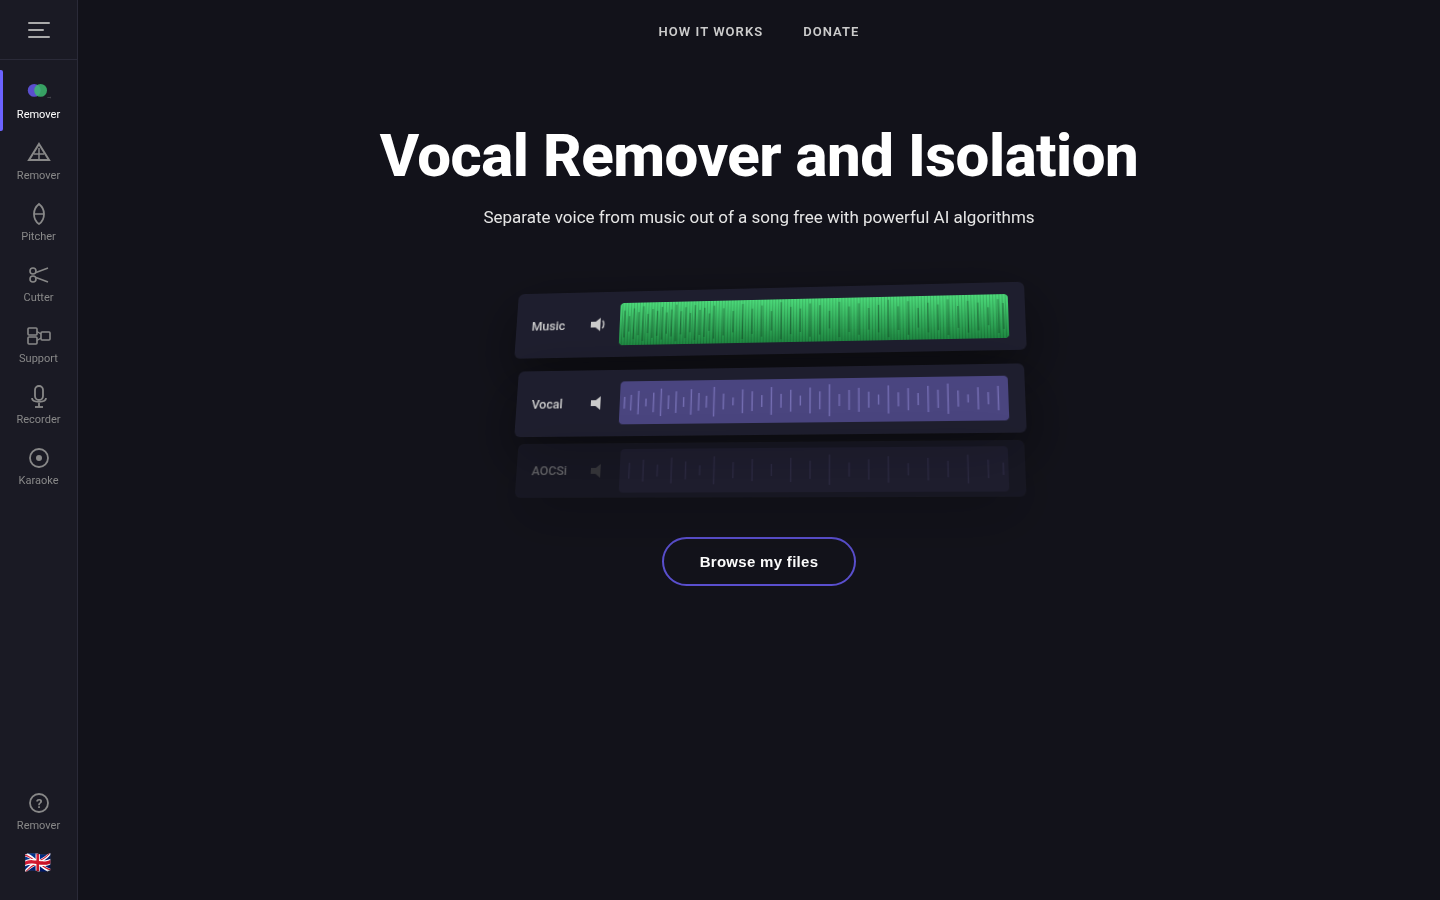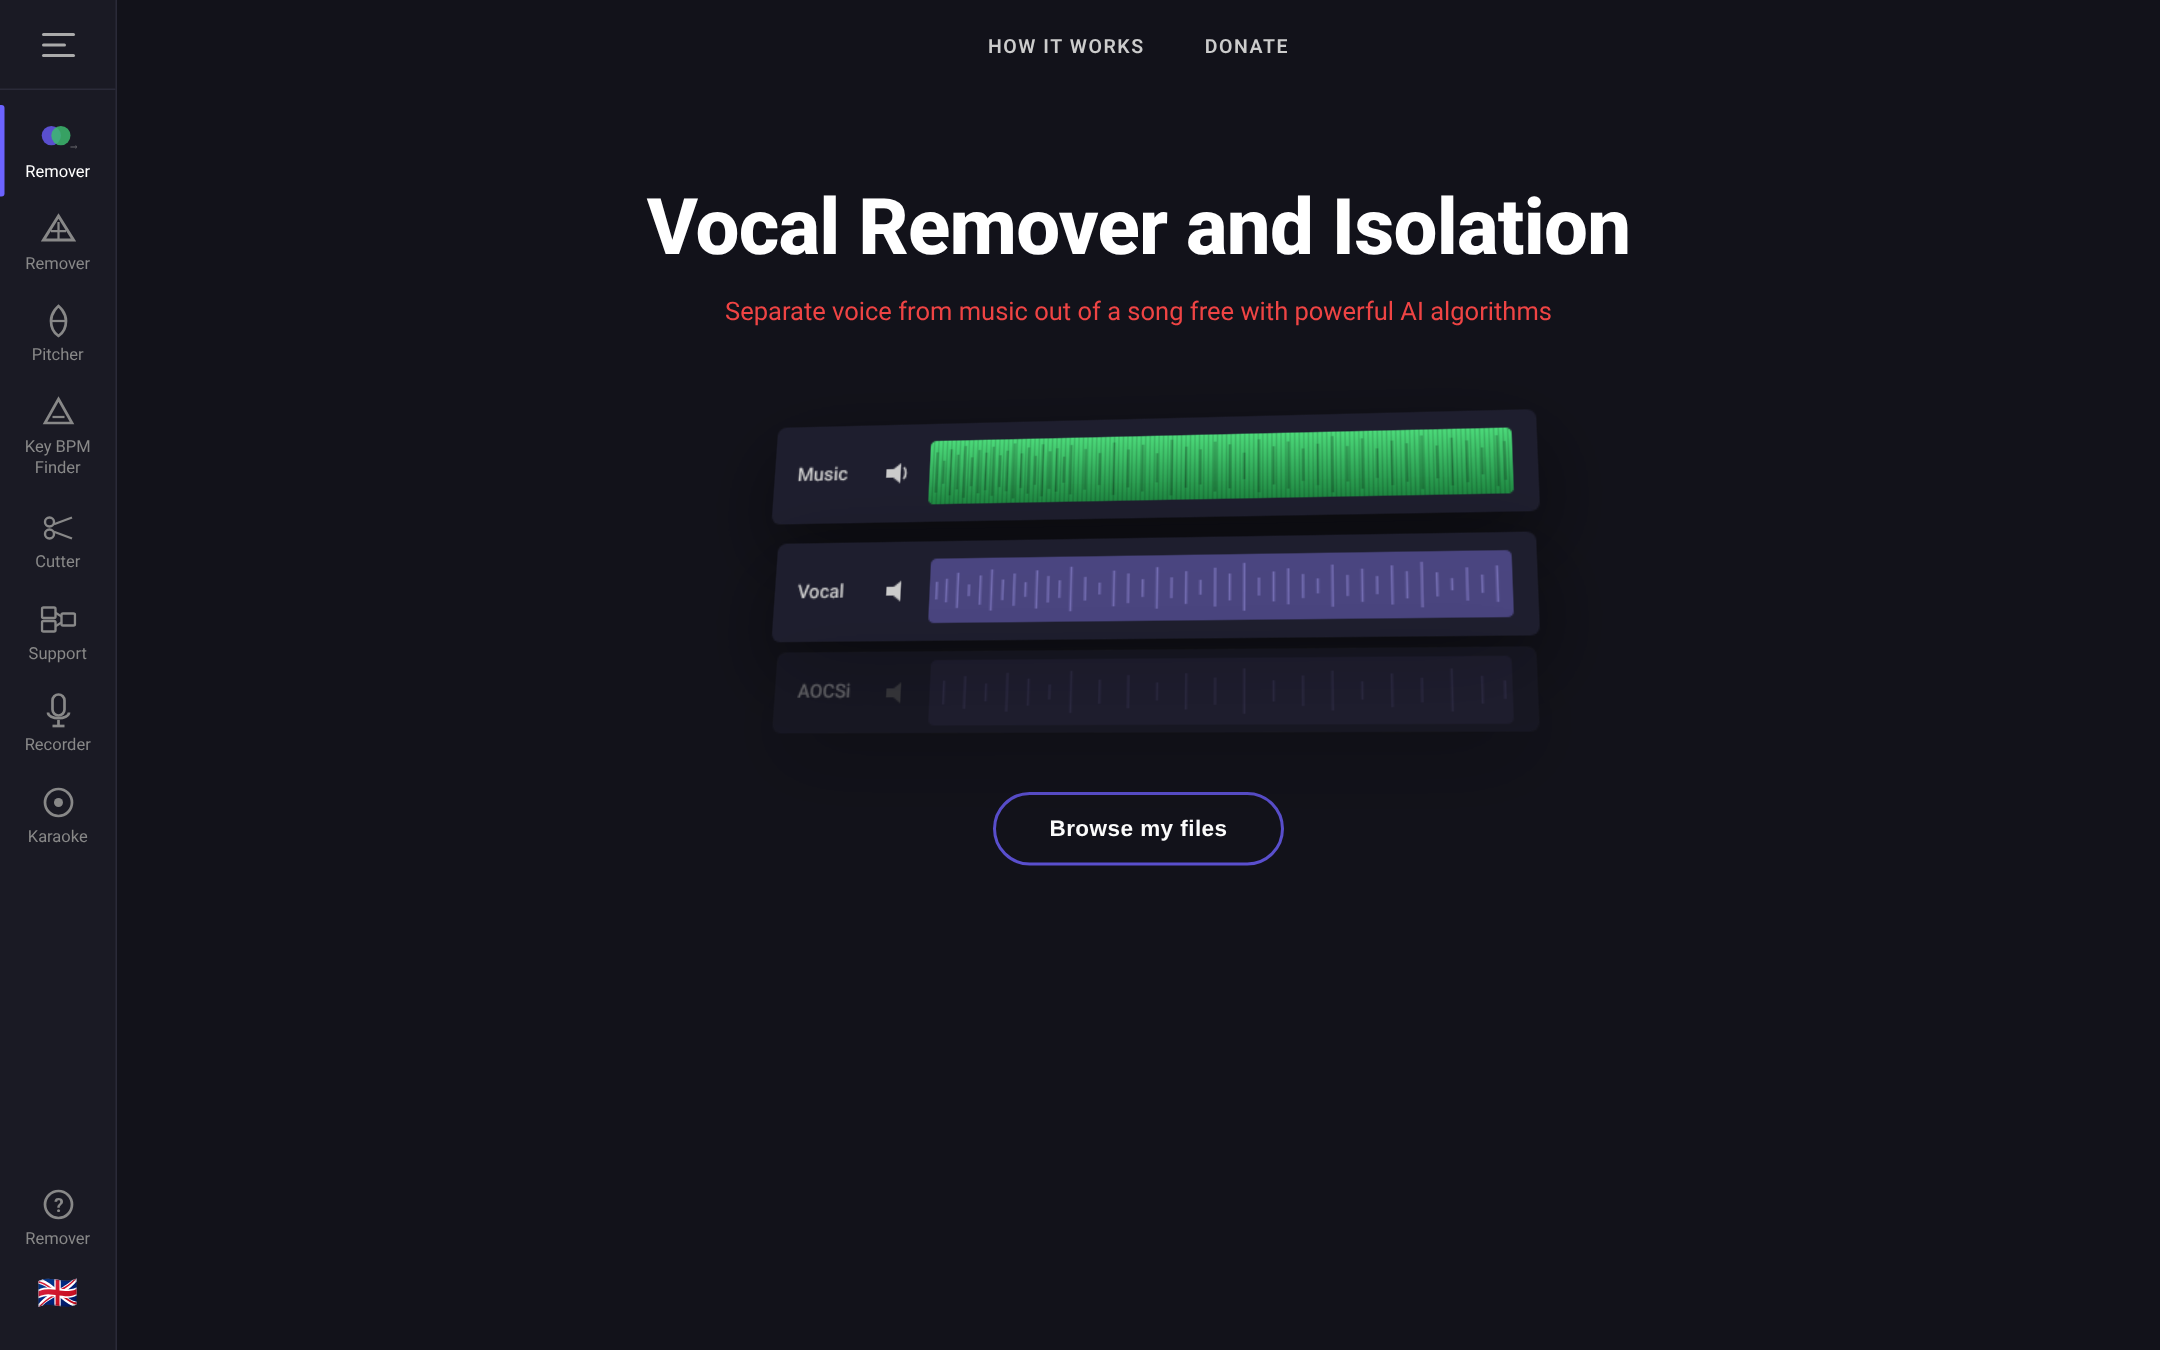--- a/index.html
+++ b/index.html
@@ -144,32 +144,32 @@
     
     .hero {
       display: flex;
       flex-direction: column;
       align-items: center;
       margin-top: 40px;
       width: 100%;
     }
 
     .hero-title {
-      font-size: 52px;
+      font-size: 60px;
       font-weight: 800;
       color: #ffffff;
       text-align: center;
       letter-spacing: -0.5px;
       line-height: 1.1;
       margin-bottom: 18px;
     }
 
     .hero-subtitle {
       font-size: 17px;
-      color: #ef4444;
+      color: #e5e5e5;
       text-align: center;
       margin-bottom: 40px;
     }
 
     
     .waveform-container {
       position: relative;
       width: 560px;
       height: 220px;
       margin-bottom: 50px;
@@ -340,29 +340,20 @@
     <div class="sidebar-item">
       <div class="sidebar-icon">
         <svg width="18" height="24" viewBox="0 0 18 24">
           <path d="M9 2 C9 2, 14 6, 14 12 C14 16, 12 20, 9 22 C6 20, 4 16, 4 12 C4 6, 9 2, 9 2Z" fill="none" stroke="#888" stroke-width="1.8"></path>
           <line x1="4" y1="12" x2="14" y2="12" stroke="#888" stroke-width="1.5"></line>
         </svg>
       </div>
       <span class="sidebar-item-label">Pitcher</span>
     </div>
 
-    <div class="sidebar-item">
-      <div class="sidebar-icon">
-        <svg width="22" height="22" viewBox="0 0 22 22">
-          <polygon points="11,2 20,18 2,18" fill="none" stroke="#888" stroke-width="1.8"></polygon>
-          <line x1="7" y1="14" x2="15" y2="14" stroke="#888" stroke-width="1.5"></line>
-        </svg>
-      </div>
-      <span class="sidebar-item-label" style="text-align:center;line-height:1.3">Key BPM<br>Finder</span>
-    </div>
 
     <div class="sidebar-item">
       <div class="sidebar-icon">
         <svg width="22" height="22" viewBox="0 0 22 22">
           <circle cx="5" cy="7" r="3" fill="none" stroke="#888" stroke-width="1.6"></circle>
           <circle cx="5" cy="15" r="3" fill="none" stroke="#888" stroke-width="1.6"></circle>
           <line x1="8" y1="8.5" x2="20" y2="4" stroke="#888" stroke-width="1.6"></line>
           <line x1="8" y1="13.5" x2="20" y2="18" stroke="#888" stroke-width="1.6"></line>
         </svg>
       </div>

